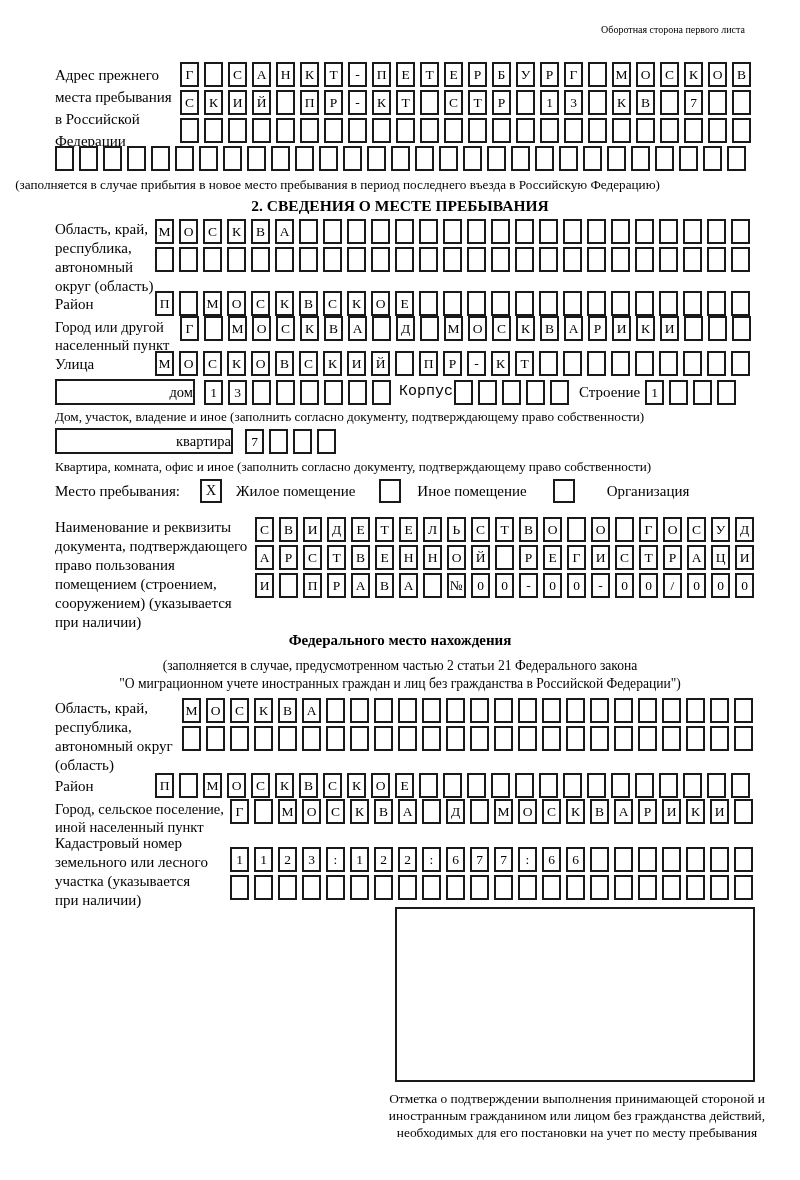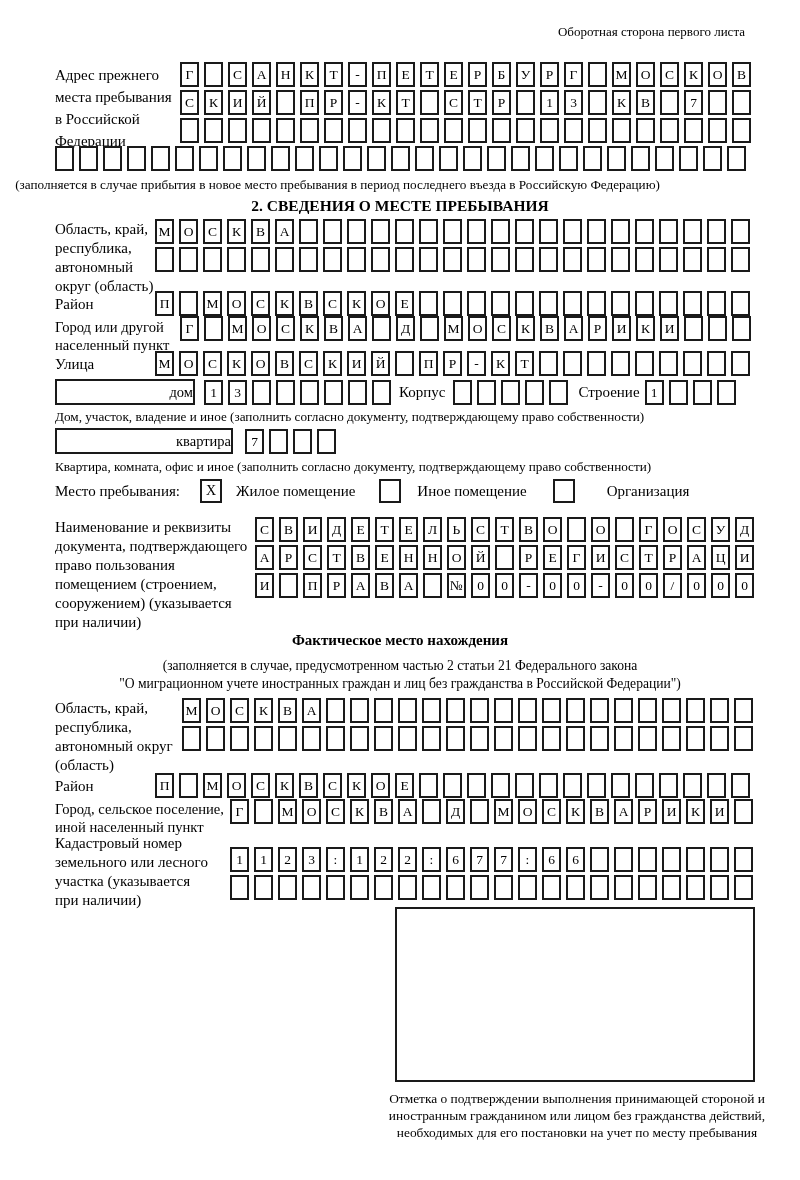--- a/index.html
+++ b/index.html
@@ -1,20 +1,20 @@
 <!DOCTYPE html>
 <html><head>
 <meta charset="utf-8">
 <style>
   html,body{margin:0;padding:0;background:#ffffff;}
   .page{position:relative;width:800px;height:1180px;background:#ffffff;
         font-family:"Liberation Serif", serif;color:#000;overflow:hidden;}
   .abs{position:absolute;}
   .center{text-align:center;}
-  .hdr{font-size:13px;}
+  .hdr{font-size:10px;}
   .lbl{font-size:15px;line-height:19px;}
   .lbl2{font-size:14.6px;line-height:18px;}
   .note{font-size:13.2px;line-height:16px;}
   .title{font-weight:bold;font-size:15.5px;}
   .cells{display:flex;gap:5px;}
   .cell{width:19px;height:25px;border:2px solid #1a1a1a;box-sizing:border-box;
         font-size:13.5px;line-height:21px;text-align:center;flex:0 0 auto;background:#fff;}
   .cb .cell{width:22px;height:24px;font-size:14px;line-height:20px;}
   .wbox{height:26px;border:2px solid #1a1a1a;box-sizing:border-box;text-align:right;
         font-size:14.5px;line-height:22px;flex:0 0 auto;}
@@ -303,21 +303,21 @@
     <div class="cells" style="margin-right:8px;">
         <span class="cell">1</span>
         <span class="cell">3</span>
         <span class="cell"></span>
         <span class="cell"></span>
         <span class="cell"></span>
         <span class="cell"></span>
         <span class="cell"></span>
         <span class="cell"></span>
       </div>
-    <div class="inl" style="margin-right:8px;">Корпус</div>
+    <div class="inl" style="margin-right:1px;font-family:Liberation Mono, monospace;">Корпус</div>
     <div class="cells" style="margin-right:10px;">
         <span class="cell"></span>
         <span class="cell"></span>
         <span class="cell"></span>
         <span class="cell"></span>
         <span class="cell"></span>
       </div>
     <div class="inl" style="margin-right:5px;">Строение</div>
     <div class="cells">
         <span class="cell">1</span>
@@ -426,21 +426,21 @@
       <span class="cell">0</span>
       <span class="cell">-</span>
       <span class="cell">0</span>
       <span class="cell">0</span>
       <span class="cell">/</span>
       <span class="cell">0</span>
       <span class="cell">0</span>
       <span class="cell">0</span>
     </div>
 
-  <div class="title abs center" style="left:0;top:632px;width:800px;font-size:15px;">Фактическое место нахождения</div>
+  <div class="title abs center" style="left:0;top:632px;width:800px;font-size:15px;">Федерального место нахождения</div>
   <div class="note abs center" style="left:0;top:658px;width:800px;font-size:13.6px;">(заполняется в случае, предусмотренном частью 2 статьи 21 Федерального закона</div>
   <div class="note abs center" style="left:0;top:676px;width:800px;font-size:13.6px;">"О миграционном учете иностранных граждан и лиц без гражданства в Российской Федерации")</div>
 
   <div class="lbl abs" style="left:55px;top:699px;width:130px;">
       <div>Область, край,</div>
       <div>республика,</div>
       <div>автономный округ</div>
       <div>(область)</div>
     </div>
   <div class="cells abs" style="left:182px;top:698px;">

